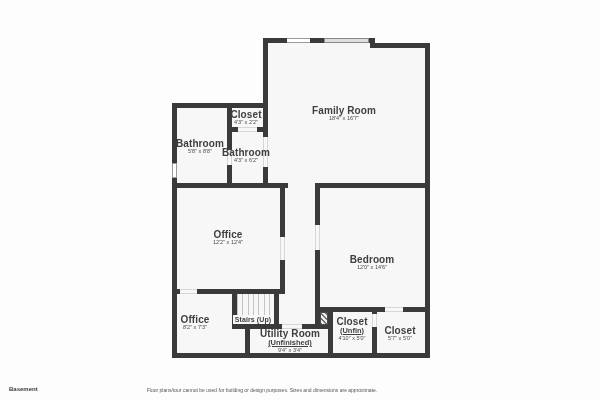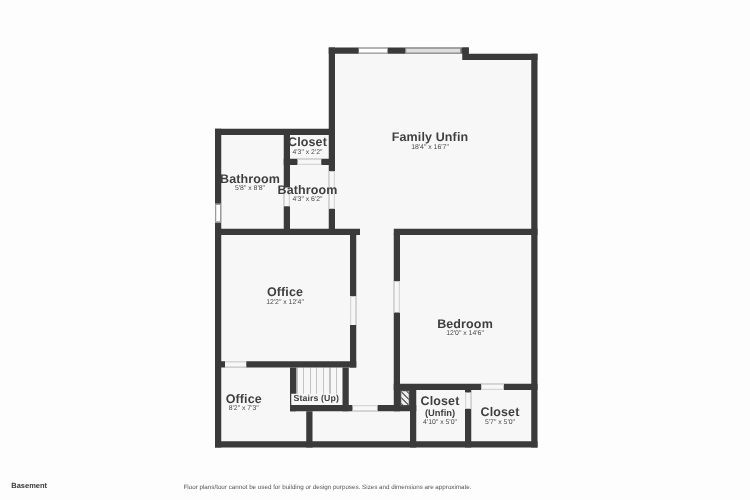--- a/index.html
+++ b/index.html
@@ -20,21 +20,21 @@
   .treads{
     background-color:var(--room-fill,#f7f7f7);
     background-image:repeating-linear-gradient(90deg,#c3c3c3 0 1px,transparent 1px 5.3px);
   }
   .hatch{
     background:repeating-linear-gradient(45deg,#6f6f6f 0 1px,#ededed 1px 3.5px);
     border:1px solid #4a4a4a;
   }
   .room-label{position:absolute;text-align:center;pointer-events:none;}
   .room-name{display:block;font-size:10px;font-weight:bold;line-height:9px;letter-spacing:.1px;}
-  .room-qual{display:block;font-size:7.5px;font-weight:bold;line-height:9px;}
+  .room-qual{display:block;font-size:7.5px;font-weight:bold;line-height:9px;text-decoration:underline;}
   .room-dims{display:block;font-size:5.5px;line-height:7px;color:#4a4a4a;}
   .stairs-label .room-name{font-size:7px;display:inline-block;background:var(--room-fill,#f7f7f7);padding:0 2px;}
   .floor-label{position:absolute;left:9px;top:386px;font-size:6px;font-weight:bold;color:#3a3a3a;}
   .disclaimer{position:absolute;left:262px;top:387px;transform:translateX(-50%);
     font-size:5px;line-height:6px;color:#555;white-space:nowrap;}
 </style>
 </head>
 <body>
 
 <div class="canvas">
@@ -91,38 +91,43 @@
   </div>
   <div class="room-label" style="left:155px;top:139px;width:90px;">
     <span class="room-name">Bathroom</span>
     <span class="room-dims">5'8" x 8'8"</span>
   </div>
   <div class="room-label" style="left:201px;top:148px;width:90px;">
     <span class="room-name">Bathroom</span>
     <span class="room-dims">4'3" x 6'2"</span>
   </div>
   <div class="room-label" style="left:289px;top:106px;width:110px;">
-    <span class="room-name">Family Unfin</span>
+    <span class="room-name">Family Room</span>
     <span class="room-dims">18'4" x 16'7"</span>
   </div>
   <div class="room-label" style="left:183px;top:230px;width:90px;">
     <span class="room-name">Office</span>
     <span class="room-dims">12'2" x 12'4"</span>
   </div>
   <div class="room-label" style="left:327px;top:255px;width:90px;">
     <span class="room-name">Bedroom</span>
     <span class="room-dims">12'0" x 14'6"</span>
   </div>
   <div class="room-label stairs-label" style="left:208px;top:308px;width:90px;">
     <span class="room-name">Stairs (Up)</span>
   </div>
   <div class="room-label" style="left:150px;top:315px;width:90px;">
     <span class="room-name">Office</span>
     <span class="room-dims">8'2" x 7'3"</span>
   </div>
+  <div class="room-label" style="left:245px;top:329px;width:90px;">
+    <span class="room-name">Utility Room</span>
+    <span class="room-qual">(Unfinished)</span>
+    <span class="room-dims">9'4" x 3'4"</span>
+  </div>
   <div class="room-label" style="left:317px;top:317px;width:70px;">
     <span class="room-name">Closet</span>
     <span class="room-qual">(Unfin)</span>
     <span class="room-dims">4'10" x 5'0"</span>
   </div>
   <div class="room-label" style="left:365px;top:326px;width:70px;">
     <span class="room-name">Closet</span>
     <span class="room-dims">5'7" x 5'0"</span>
   </div>
 

